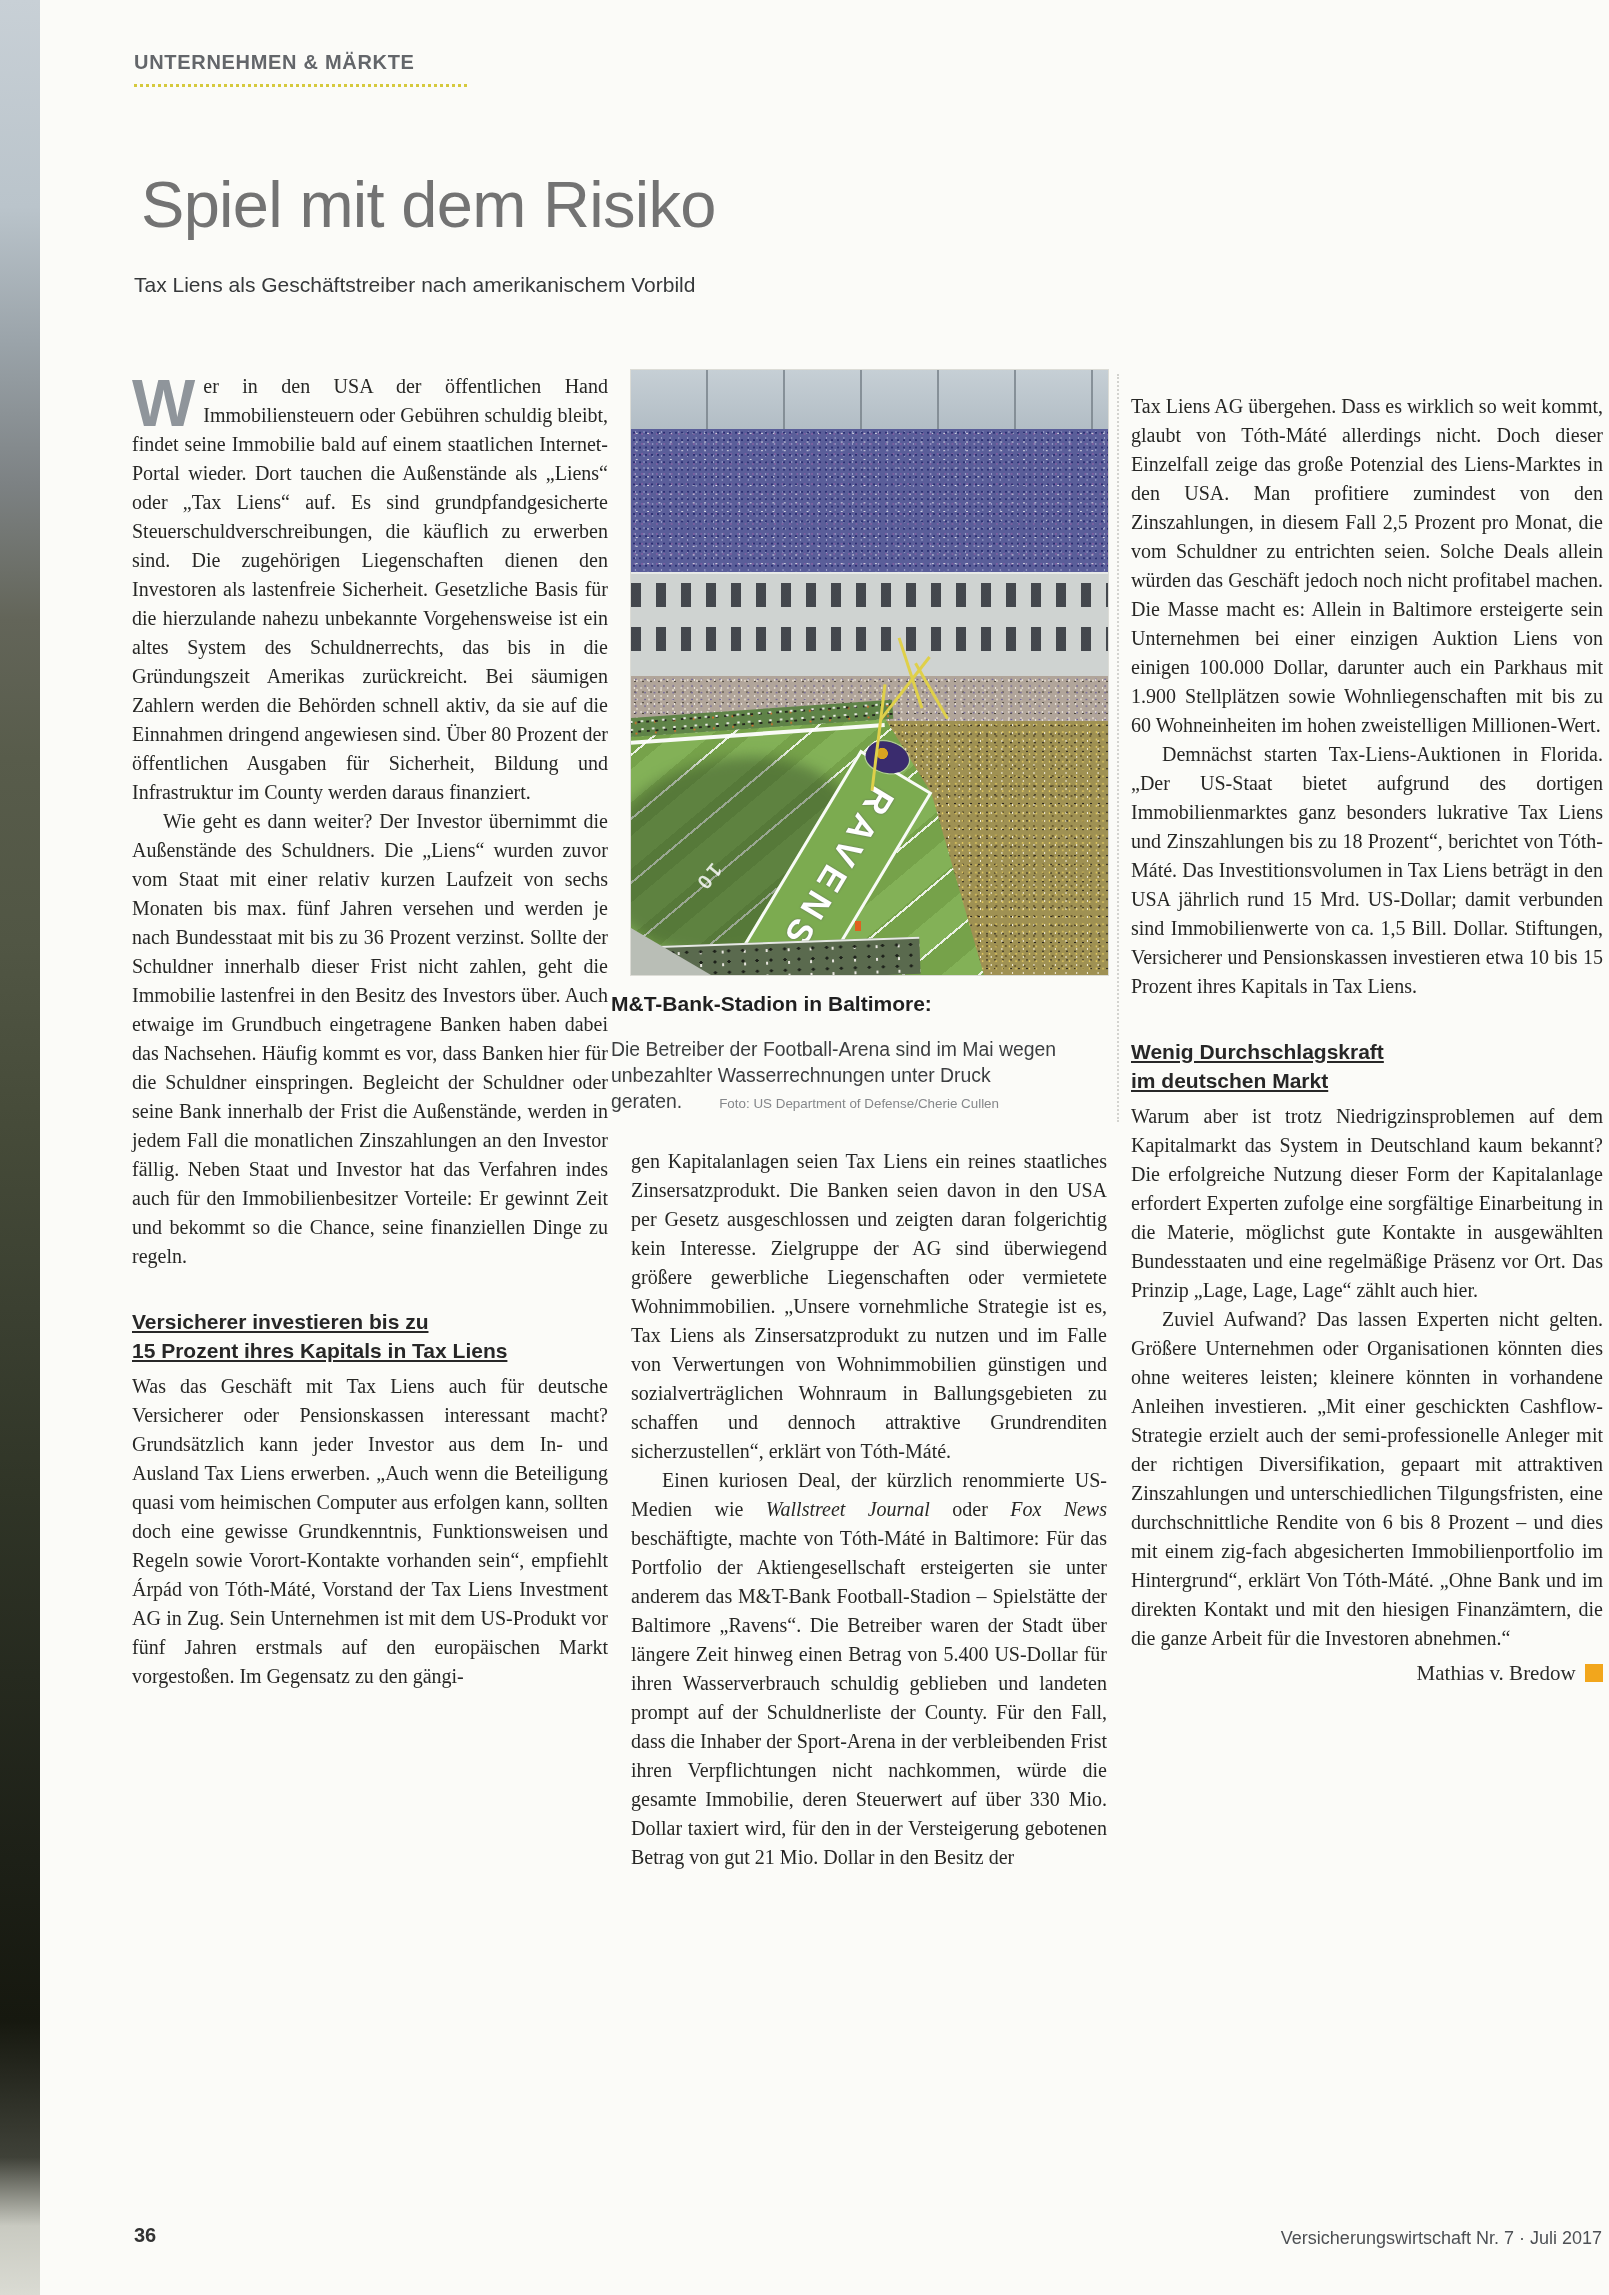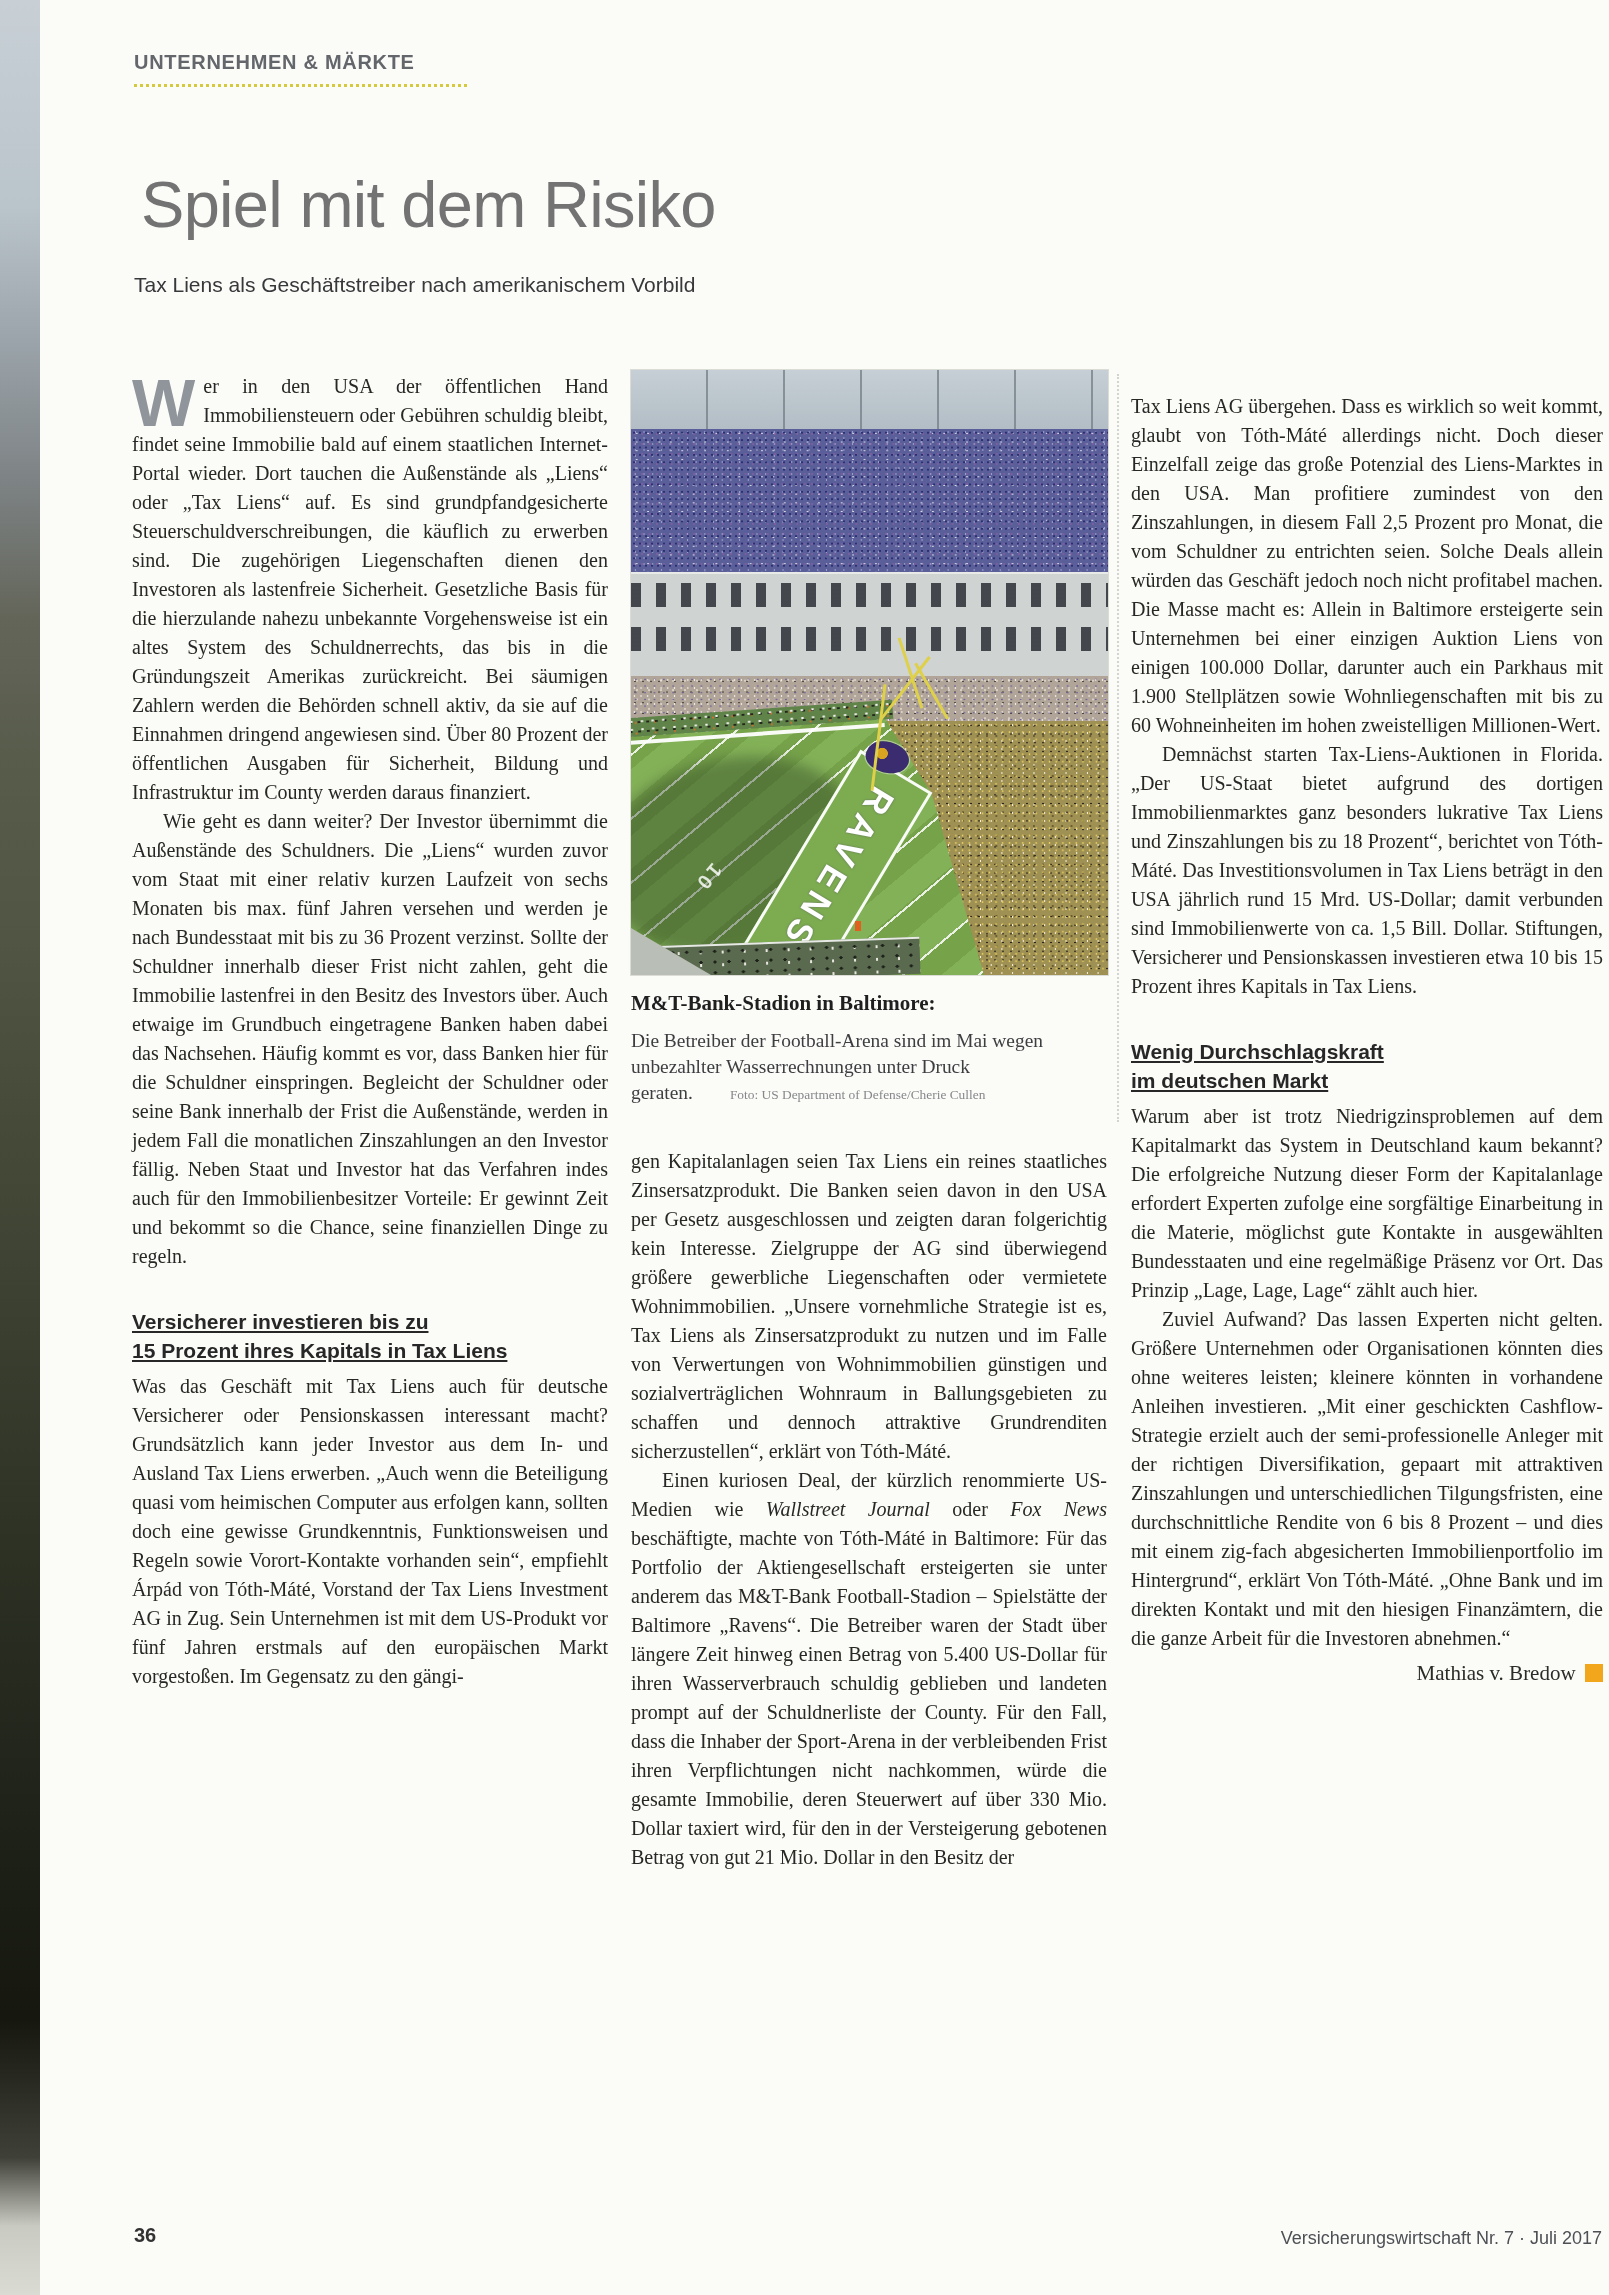--- a/index.html
+++ b/index.html
@@ -107,23 +107,23 @@
   .py1{left:47%;top:91%;}
   .py2{left:57%;bottom:5.3px;}
   .track{left:-6.7px;bottom:-4px;width:62%;height:35px;background-color:#5a6a4e;
     background-image:radial-gradient(circle,#1d211a 1.5px,transparent 1.7px),
       radial-gradient(circle,#e8e6df 1.1px,transparent 1.3px);
     background-size:14px 10.7px,22px 12.7px;transform:rotate(-2deg);border-top:2.7px solid rgba(255,255,255,.85);}
   .corner{left:0;bottom:0;width:80px;height:47px;background:#b9beb6;
     clip-path:polygon(0 0,100% 100%,0 100%);}
 
   
-  .caption{position:absolute;left:631px;top:990px;width:477px;font-family:Liberation Serif, serif;}
+  .caption{position:absolute;left:611px;top:990px;width:477px;font-family:Liberation Sans, sans-serif;}
   .cap-title{font-size:21px;font-weight:700;color:#1f1f20;line-height:27px;}
-  .cap-text{margin:11px 0 0 0;font-size:19.4px;color:#3c3e40;line-height:26px;}
+  .cap-text{margin:19px 0 0 0;font-size:19.4px;color:#3c3e40;line-height:26px;}
   .cap-credit{font-size:13.4px;color:#85878a;margin-left:37px;white-space:nowrap;}
 
   
   .pageno{position:absolute;left:134px;top:2224px;font:700 20px "Liberation Sans",sans-serif;color:#333;}
   .issue{position:absolute;right:8px;top:2228px;font:400 18px "Liberation Sans",sans-serif;color:#4d5054;}
 </style>
 </head>
 <body>
 
 <div class="page">

